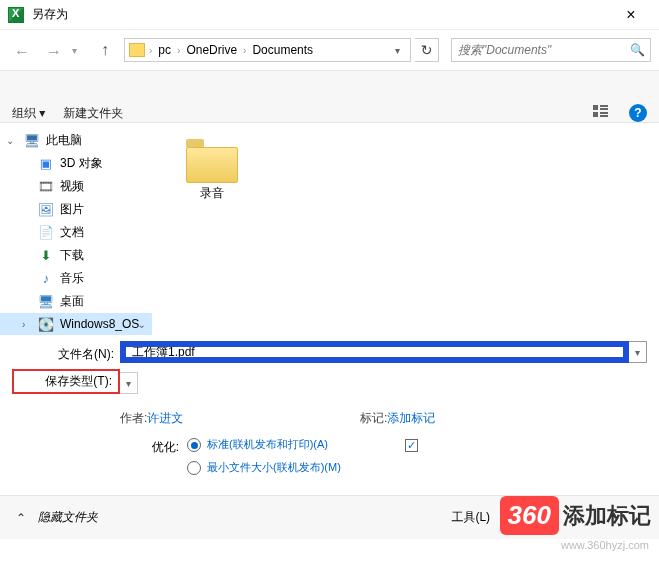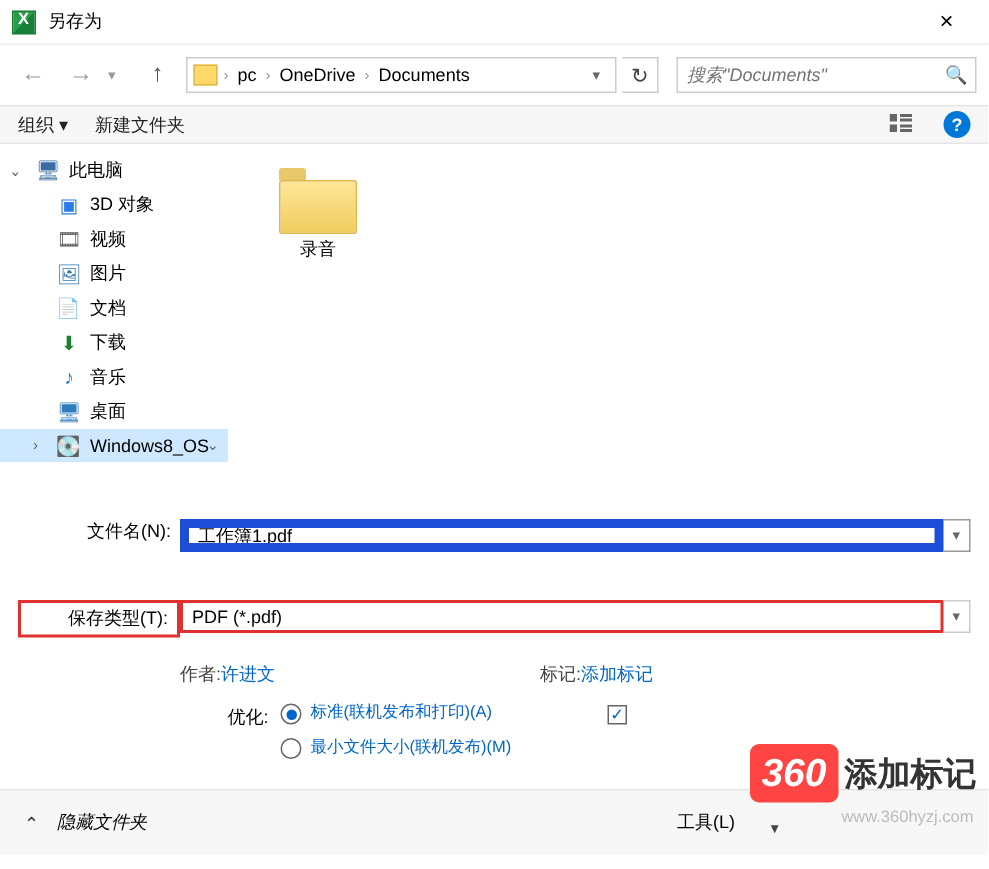--- a/index.html
+++ b/index.html
@@ -18,21 +18,21 @@
 .addressbar { flex: 1; height: 24px; border: 1px solid #ccc; display: flex; align-items: center; padding: 0 4px; gap: 2px; }
 .folder-icon { width: 16px; height: 14px; background: #ffd96a; border: 1px solid #e0b84a; margin-right: 2px; }
 .crumb { padding: 0 4px; font-size: 12px; }
 .crumb-sep { color: #999; font-size: 10px; }
 .addr-dd { margin-left: auto; padding: 0 6px; color: #666; font-size: 10px; }
 .addr-refresh { width: 24px; height: 24px; border: 1px solid #ccc; border-left: none; display: flex; align-items: center; justify-content: center; font-size: 14px; color: #444; }
 .searchbar { width: 200px; height: 24px; border: 1px solid #ccc; margin-left: 8px; display: flex; align-items: center; }
 .searchbar input { border: none; flex: 1; padding: 0 6px; font-size: 12px; outline: none; color: #999; font-style: italic; }
 .searchbar .sicon { width: 24px; text-align: center; color: #666; }
 
-.toolbar { height: 26px; background: #f7f7f7; border-top: 1px solid #e5e5e5; border-bottom: 1px solid #e5e5e5; display: flex; align-items: center; padding: 0 12px; gap: 18px; }
+.toolbar { height: 53px; background: #f7f7f7; border-top: 1px solid #e5e5e5; border-bottom: 1px solid #e5e5e5; display: flex; align-items: flex-end; padding: 0 12px; gap: 18px; }
 .toolbar .spacer { flex: 1; }
 .toolbar .tbtn { font-size: 12px; color: #222; }
 .toolbar .ticon { width: 20px; height: 20px; display: flex; align-items: center; justify-content: center; color: #555; }
 .help-icon { width: 18px; height: 18px; border-radius: 50%; background: #0078d7; color: #fff; display: flex; align-items: center; justify-content: center; font-size: 12px; font-weight: bold; }
 
 .body-area { display: flex; height: 212px; }
 .sidebar { width: 152px; padding: 6px 0; overflow: hidden; border-right: 0; }
 .side-item { display: flex; align-items: center; padding: 3px 0 3px 24px; gap: 6px; font-size: 12px; color: #000; position: relative; }
 .side-item.hl { background: #cde8ff; }
 .side-item .expand { position: absolute; left: 6px; color: #666; font-size: 10px; }
@@ -43,21 +43,21 @@
 .ic-music { color: #2f7bbd; } .ic-desk { color: #2f7bbd; } .ic-drive { color: #888; }
 
 .content { flex: 1; padding: 16px 0 0 24px; }
 .file-item { width: 72px; display: flex; flex-direction: column; align-items: center; gap: 4px; }
 .big-folder { width: 52px; height: 42px; position: relative; }
 .big-folder .tab { width: 18px; height: 8px; background: #e8c96a; border-radius: 2px 2px 0 0; }
 .big-folder .body { width: 52px; height: 36px; background: linear-gradient(#ffe79a,#f0cc5e); border-radius: 2px; border: 1px solid #e0b84a; }
 .file-label { font-size: 12px; text-align: center; }
 
 .form-area { padding: 6px 12px 6px 12px; }
-.form-row { display: flex; align-items: flex-start; margin-bottom: 6px; margin-top: 32px; }
+.form-row { display: flex; align-items: flex-end; margin-bottom: 6px; }
 .form-label { width: 108px; text-align: right; padding-right: 6px; font-size: 12px; }
 .form-input { flex: 1; height: 22px; border: 6px solid #1d4ed8; padding: 0 6px; font-size: 12px; }
 .form-dd { width: 18px; height: 22px; border: 1px solid #999; border-left: none; display: flex; align-items: center; justify-content: center; color: #666; font-size: 10px; }
 .redbox { border: 2px solid #e03030 !important; }
 .redbox-wrap { display: flex; flex: 1; }
 
 .meta-area { padding: 4px 12px 8px 12px; display: flex; font-size: 12px; }
 .meta-col { display: flex; gap: 0; }
 .meta-label { color: #444; }
 .meta-link { color: #0066cc; }
@@ -193,23 +193,20 @@
 </div>
 
 <div class="form-area">
   <div class="form-row">
     <div class="form-label">文件名(N):</div>
     <input class="form-input" value="工作簿1.pdf" style="">
     <div class="form-dd">▾</div>
   </div>
   <div class="form-row">
     <div class="form-label redbox" style="border-right:none;padding:2px 6px 2px 2px">保存类型(T):</div>
-    <div class="redbox-wrap">
-      <input class="form-input redbox" style="border-left: none;" value="PDF (*.pdf)">
-    </div>
     <div class="form-dd" style="border-color:#ccc">▾</div>
   </div>
 </div>
 
 <div class="meta-area">
   <div class="meta-col meta-left">
     <span class="meta-label">作者:</span>
     <span class="meta-link">许进文</span>
   </div>
   <div class="meta-col">

